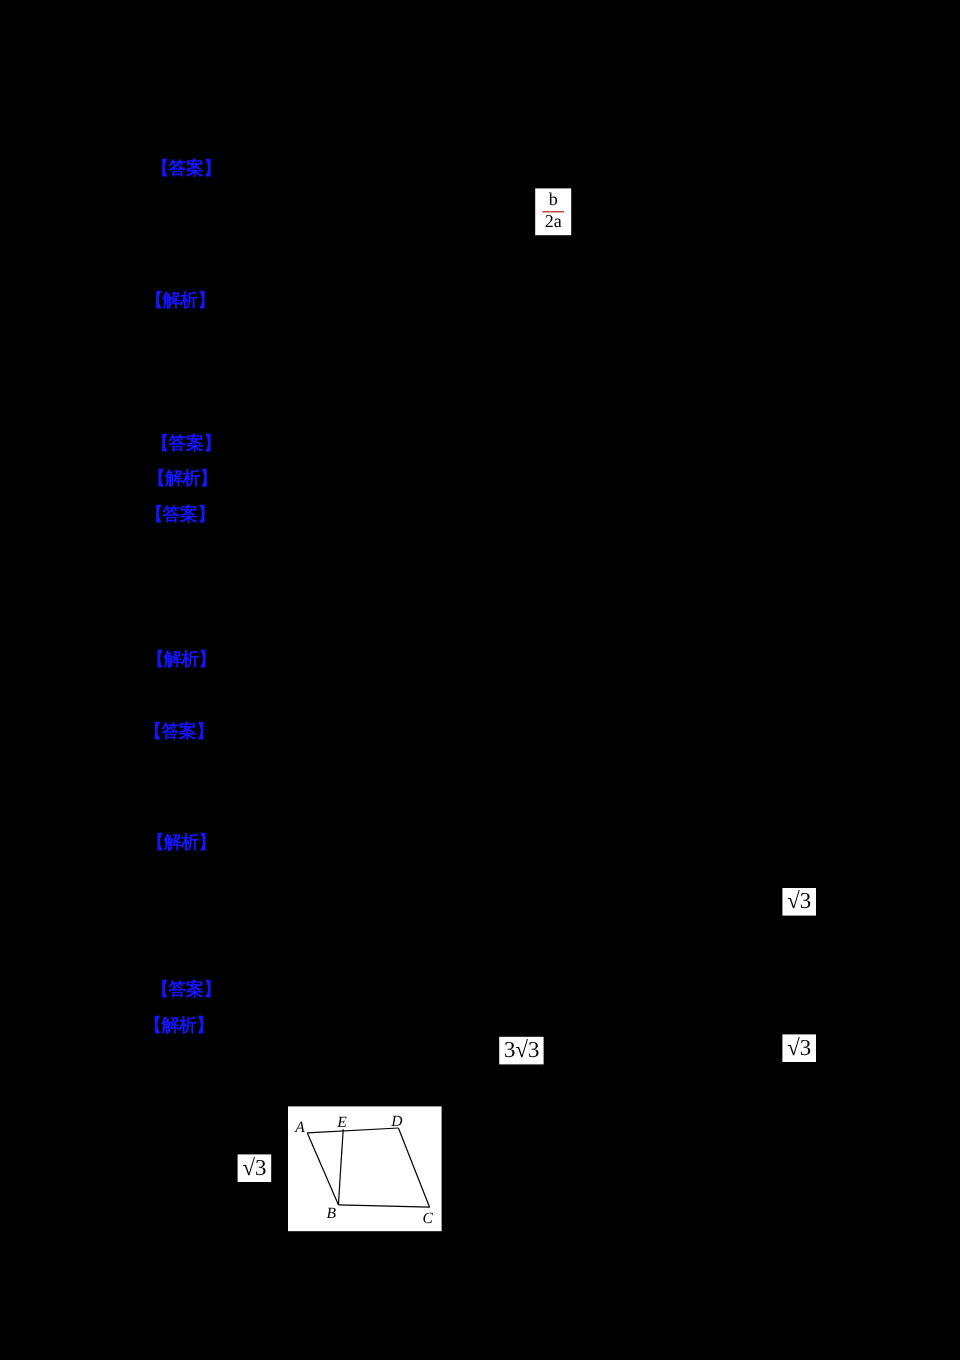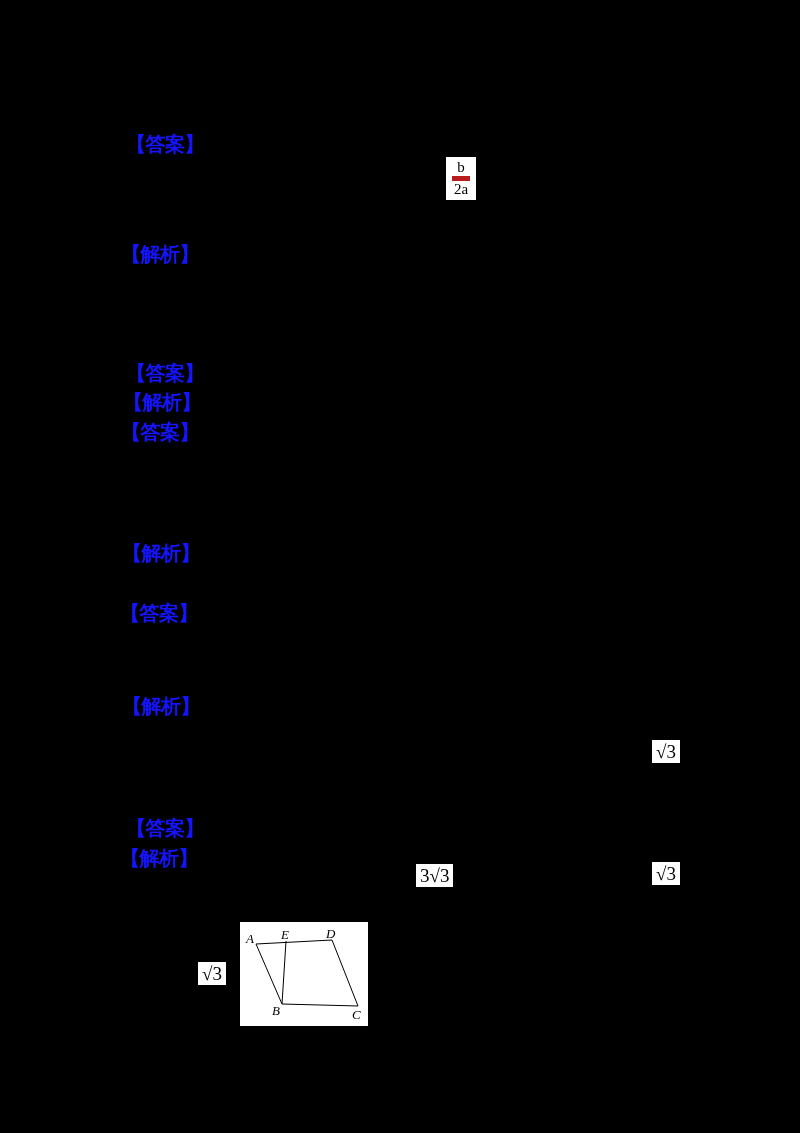--- a/index.html
+++ b/index.html
@@ -21,21 +21,21 @@
     width: 800px;
     height: 1133px;
     background: #000000;
   }
   
   .tag {
     position: absolute;
     color: #1414ff;
     font-family: Liberation Sans, sans-serif;
     font-weight: bold;
-    font-size: 20px;
+    font-size: 15px;
     letter-spacing: -0.5px;
     white-space: nowrap;
   }
   
   .chip {
     position: absolute;
     background: #ffffff;
     color: #000000;
     font-family: "Liberation Serif", serif;
     display: flex;
@@ -49,21 +49,21 @@
     flex-direction: column;
     align-items: center;
     justify-content: center;
     font-size: 15px;
     padding: 3px 6px;
   }
   .frac .num {
     padding: 0 2px 1px 2px;
   }
   .frac .den {
-    border-top: 5px solid #b91c1c;
+    border-top: 1px solid #b91c1c;
     padding: 1px 2px 0 2px;
   }
   .radical {
     font-size: 19px;
     padding: 2px 4px;
   }
   
   .figure-card {
     position: absolute;
     background: #ffffff;

